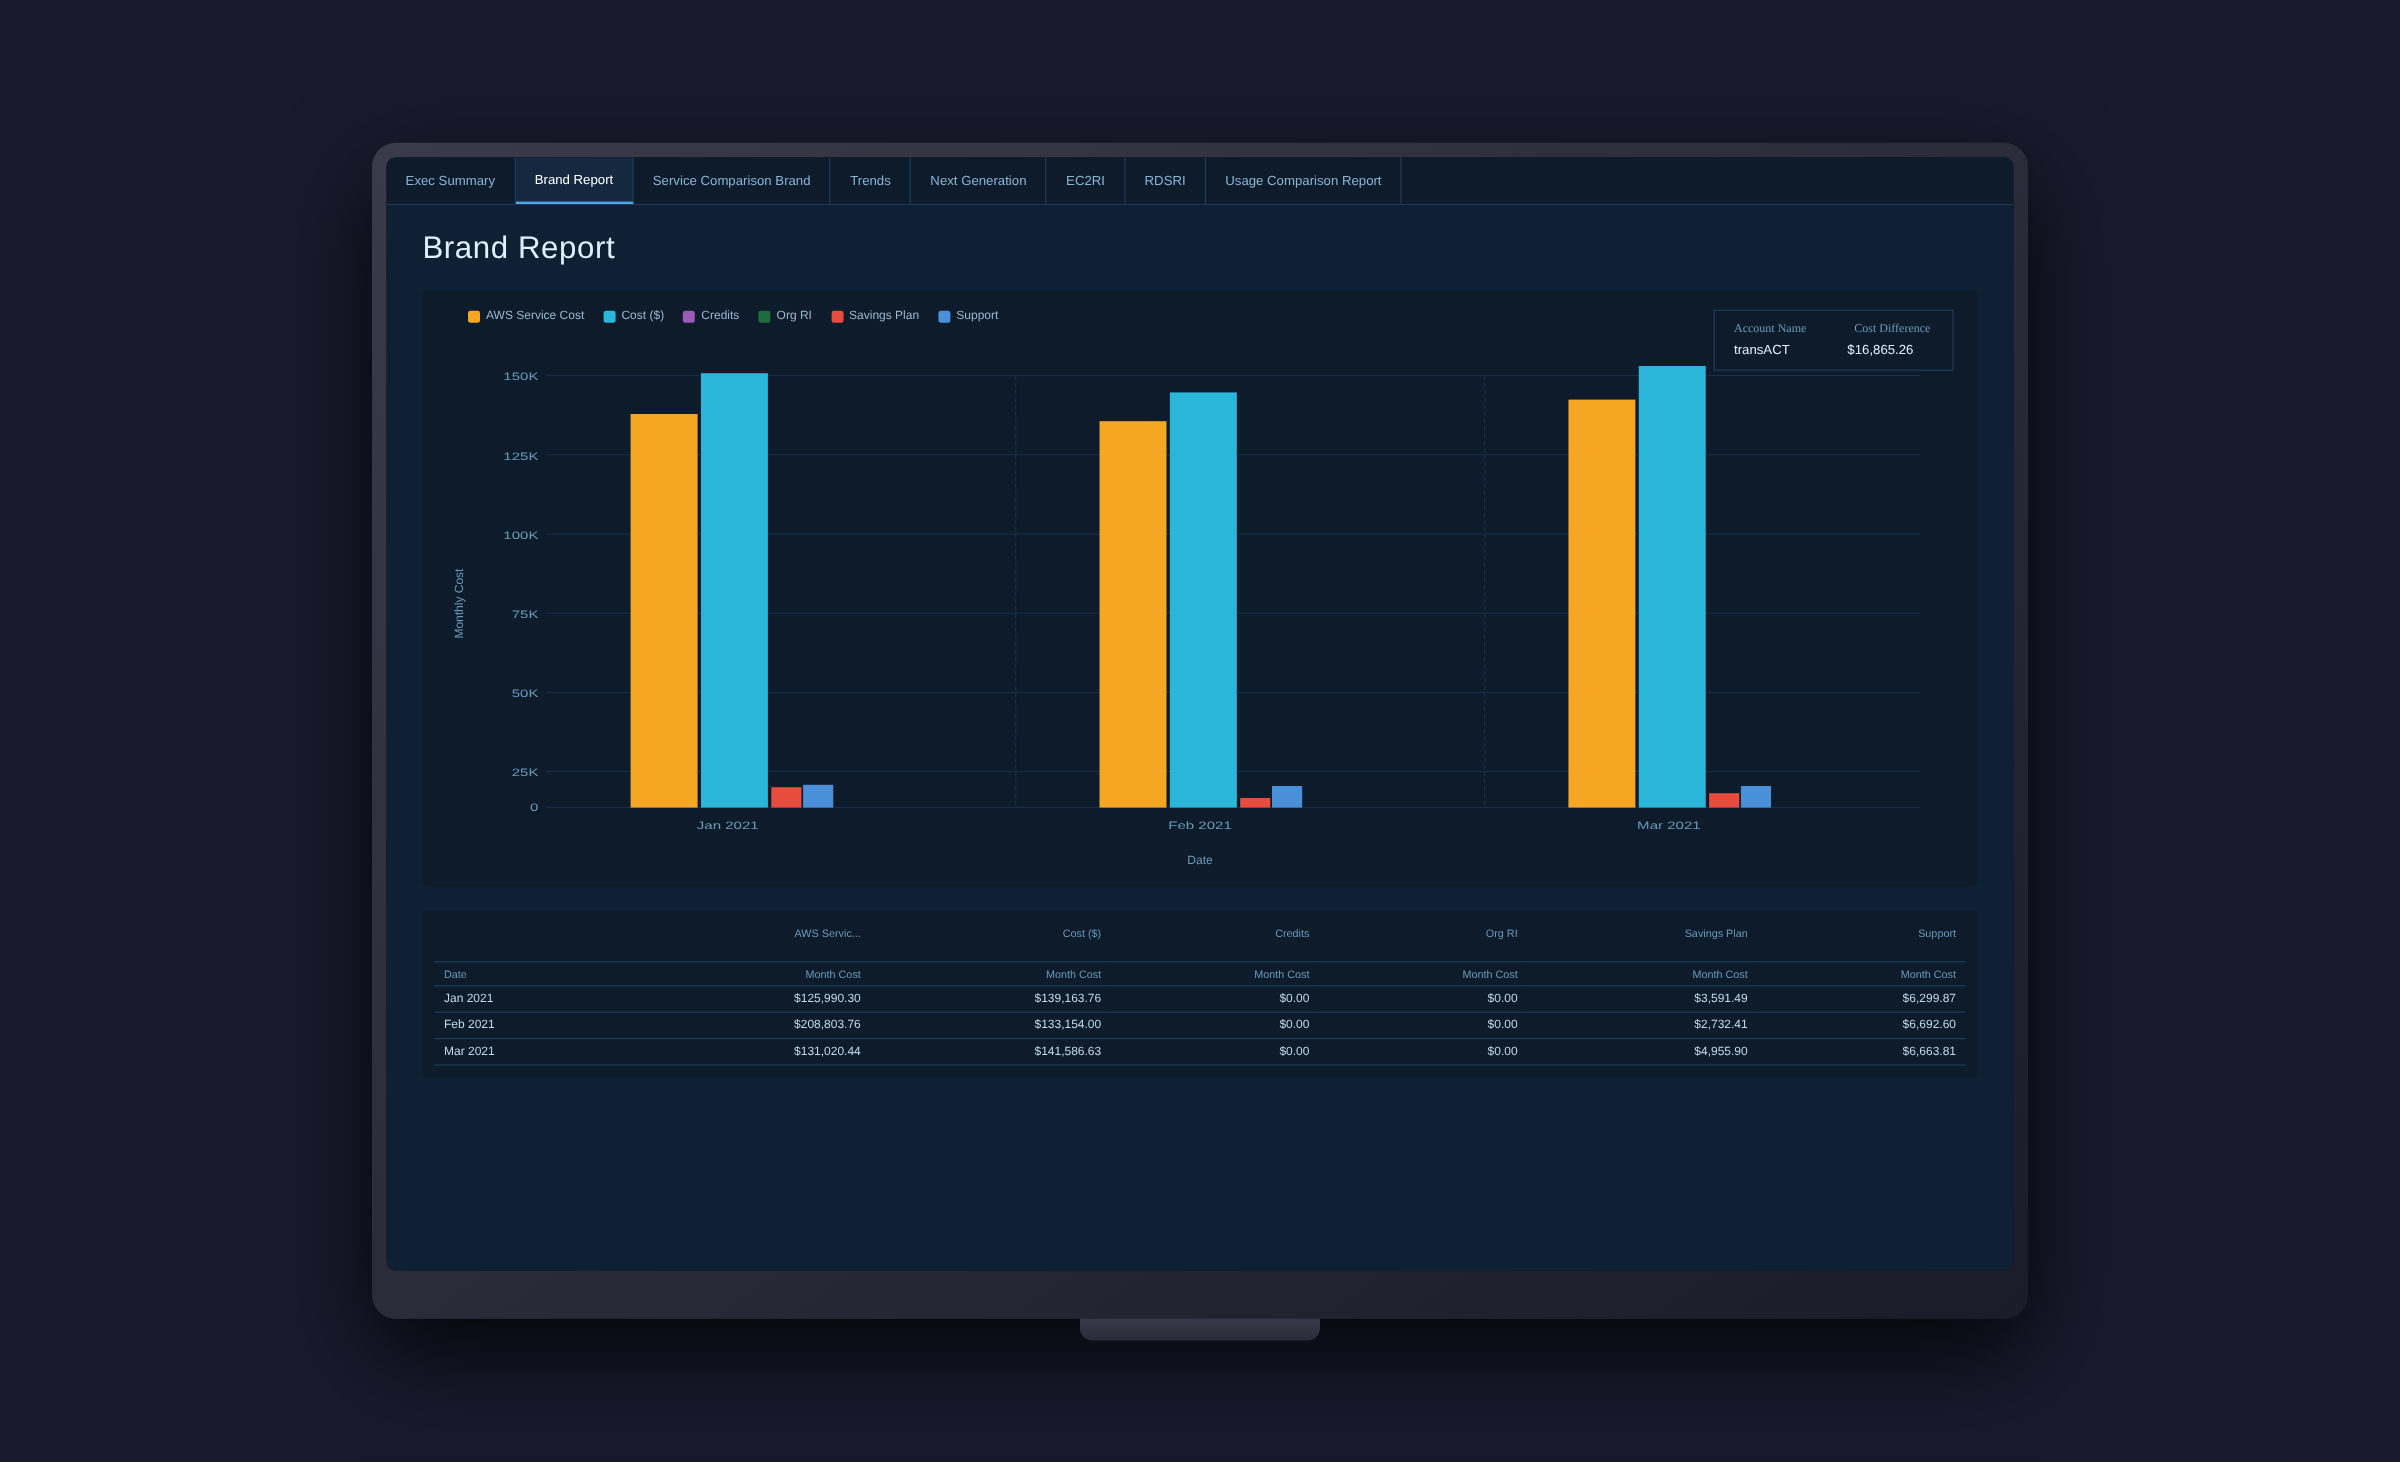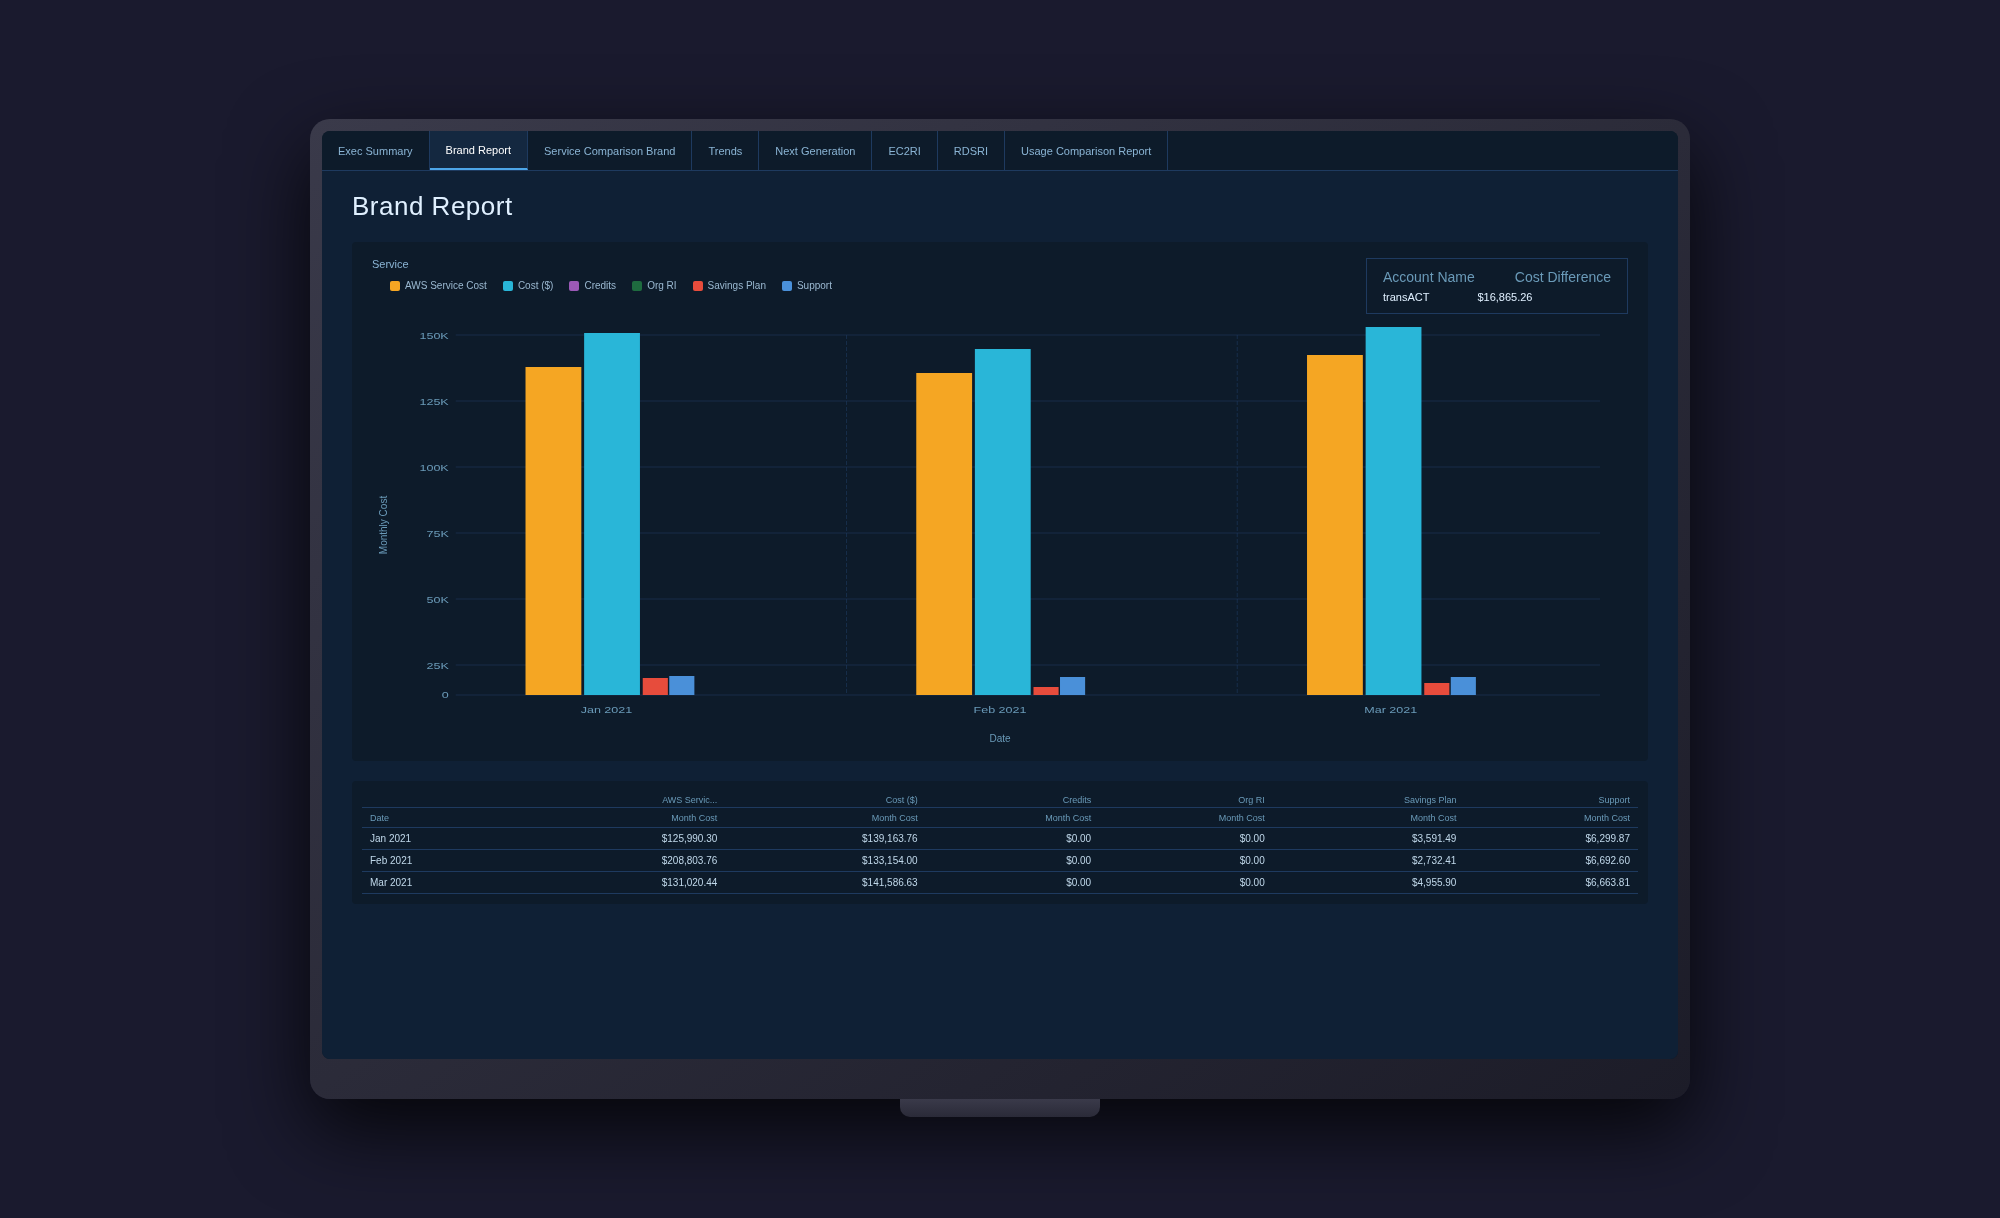--- a/index.html
+++ b/index.html
@@ -139,22 +139,23 @@
       min-width: 200px;
     }
 
     .account-box-header {
       display: flex;
       gap: 40px;
       margin-bottom: 6px;
     }
 
     .account-box-col-header {
-      font-size: 14px;
+      font-size: 10px;
       color: #6a9ab8;
+      font-family: Liberation Serif, serif;
     }
 
     .account-box-row {
       display: flex;
       gap: 48px;
     }
 
     .account-box-value {
       font-size: 11px;
       color: #e0f0ff;
@@ -213,21 +214,21 @@
 
     table th:first-child, table td:first-child {
       text-align: left;
     }
 
     table thead tr:first-child th {
       color: #6a9ab8;
       font-weight: normal;
       font-size: 9px;
       padding-top: 4px;
-      padding-bottom: 2px;
+      padding-bottom: 18px;
     }
 
     table thead tr:nth-child(2) th {
       color: #6a9ab8;
       font-weight: normal;
       font-size: 9px;
       padding-bottom: 4px;
     }
 
     table tbody td {
@@ -261,21 +262,20 @@
       <div class="tab-item">EC2RI</div>
       <div class="tab-item">RDSRI</div>
       <div class="tab-item">Usage Comparison Report</div>
     </div>
 
     <div class="main-content">
 
       <h1 class="page-title">Brand Report</h1>
 
       <div class="chart-section">
-        <div class="section-label">Service</div>
 
         <div class="legend">
           <div class="legend-item">
             <div class="legend-dot" style="background:#f5a623;"></div>
             <span>AWS Service Cost</span>
           </div>
           <div class="legend-item">
             <div class="legend-dot" style="background:#29b6d8;"></div>
             <span>Cost ($)</span>
           </div>

